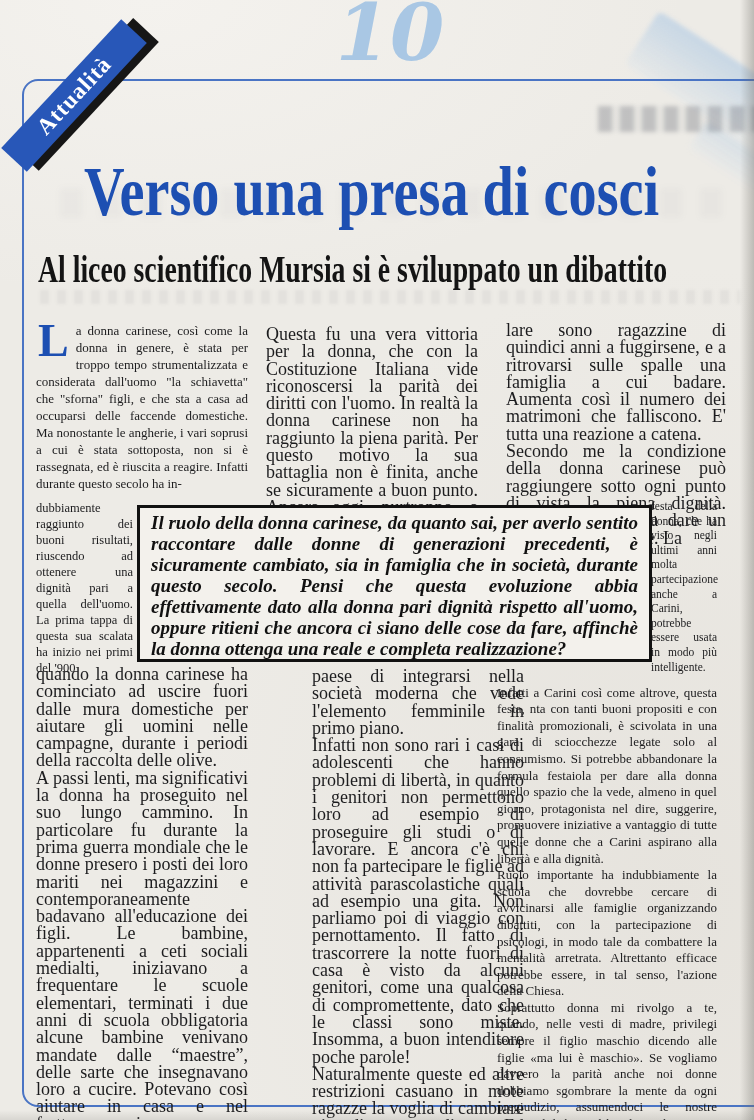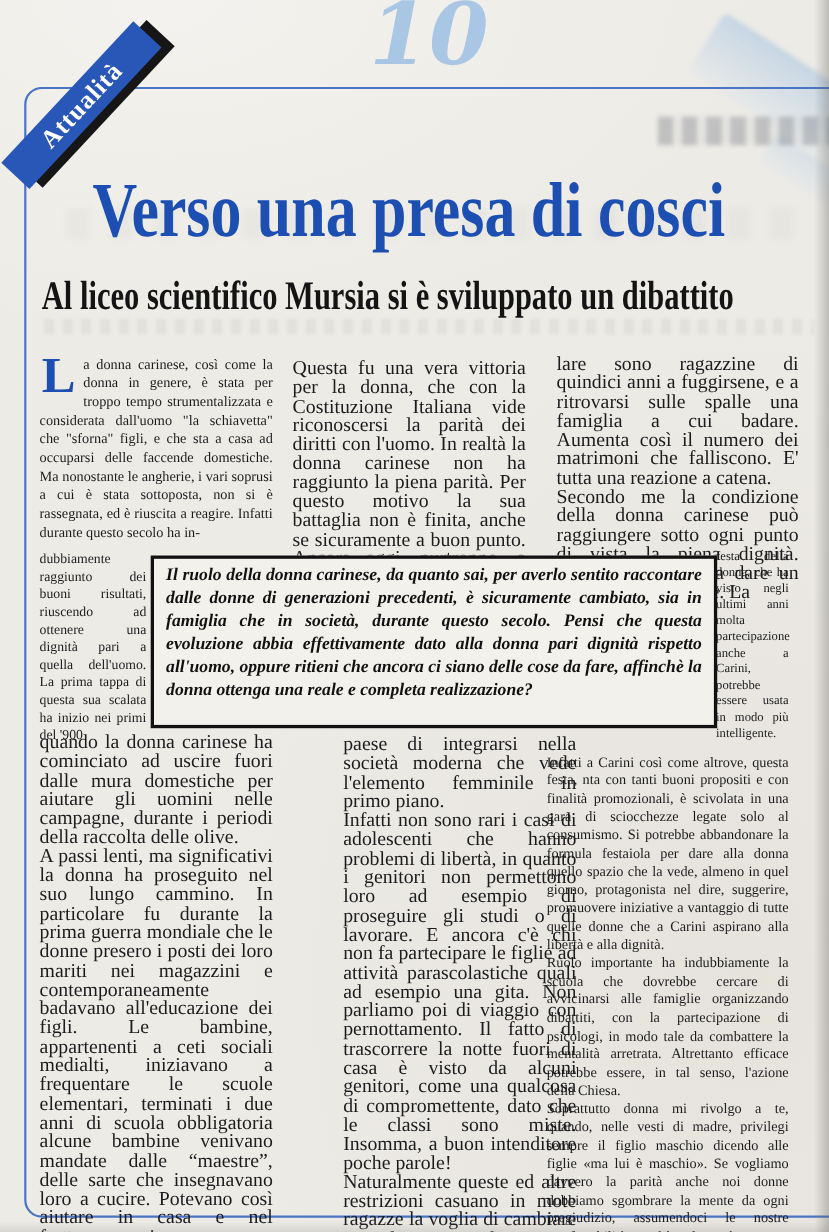--- a/index.html
+++ b/index.html
@@ -46,21 +46,21 @@
   .col2-a{left:266px;top:326px;width:212px;}
   .col2-b{left:266px;top:668px;width:212px;margin-left:46px;}
   .col3-a{left:506px;top:322px;width:220px;}
   .col3-b{left:651px;top:499px;width:66px;font-size:11.5px;line-height:14.6px;}
   .col3-c{left:497px;top:668px;width:220px;font-size:13px;line-height:16.6px;}
   .dropcap{float:left;font-size:46px;line-height:36px;color:#1d4fb2;font-weight:bold;
         padding:1px 7px 0 2px;}
   
   .question-box{position:absolute;left:137px;top:505px;width:515px;height:157px;z-index:4;
         box-sizing:border-box;border:3px solid #111;background:#f3f1ec;padding:4px 11px;
-        font-weight:bold;font-style:italic;font-size:16px;line-height:21px;color:#111;
+        font-weight:bold;font-style:italic;font-size:19px;line-height:21px;color:#111;
         text-align:justify;}
   .question-box p{margin:0;}
   
   .smudge{position:absolute;z-index:0;pointer-events:none;}
   .smudge-syringe{left:628px;top:52px;width:170px;height:64px;transform:rotate(33deg);
         background:linear-gradient(180deg,rgba(168,198,228,.55),rgba(205,223,242,.15));
         border-radius:6px;filter:blur(2px);}
   .smudge-syringe2{left:688px;top:150px;width:120px;height:34px;transform:rotate(33deg);
         background:linear-gradient(180deg,rgba(175,203,230,.35),rgba(210,226,243,.1));
         border-radius:6px;filter:blur(3px);}

